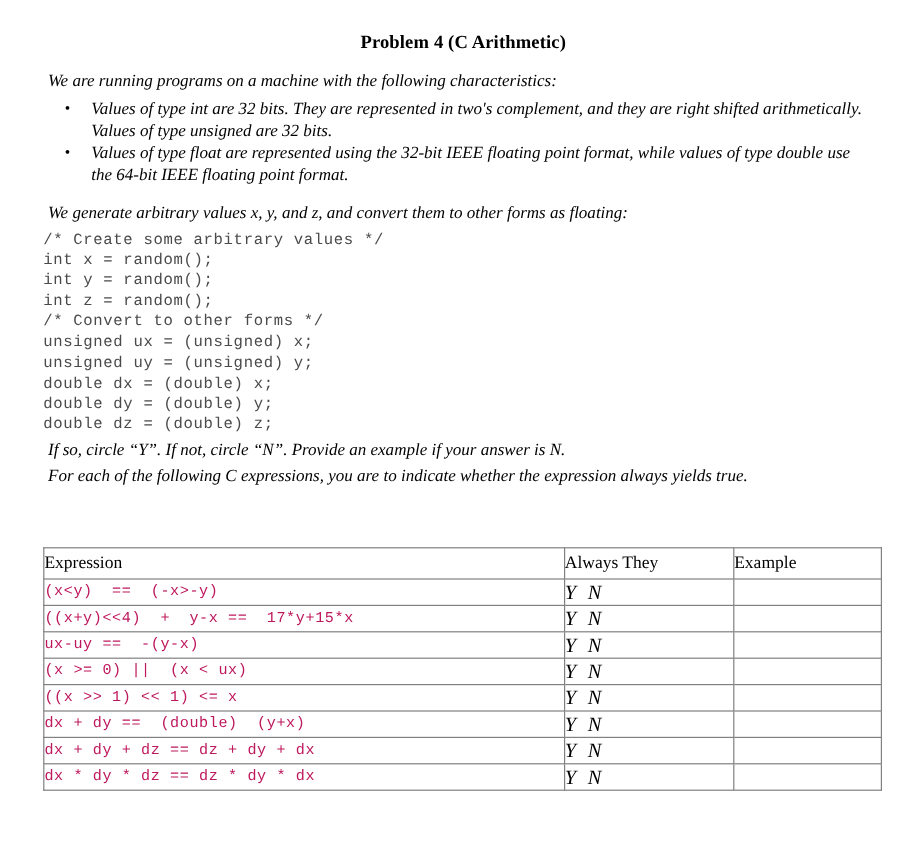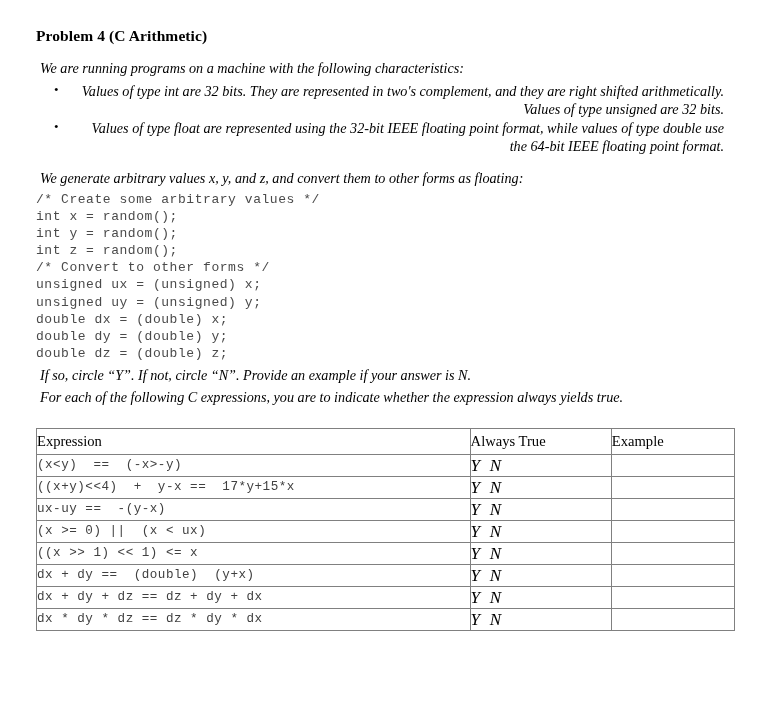--- a/index.html
+++ b/index.html
@@ -22,34 +22,34 @@
     top: 26px;
     width: 700px;
   }
   .doc-title {
     font-family: "Liberation Serif", "DejaVu Serif", serif;
     font-weight: bold;
     font-size: 15.5px;
     line-height: 19px;
     letter-spacing: 0.1px;
     margin: 0 0 14px 0;
+    text-align: center;
   }
   .para {
     font-family: "Liberation Serif", "DejaVu Serif", serif;
     font-style: italic;
     font-size: 14.2px;
     line-height: 18.5px;
     margin: 4px;
     width: 688px;
   }
   .bullets {
     margin: 0;
     padding: 0;
     list-style: none;
-    text-align: right;
   }
   .bullets li {
     position: relative;
     font-family: "Liberation Serif", "DejaVu Serif", serif;
     font-style: italic;
     font-size: 14.2px;
     line-height: 18.5px;
     padding-left: 40px;
     width: 648px;
   }
@@ -70,21 +70,21 @@
     letter-spacing: 0.55px;
     color: #4a4a4a;
     white-space: pre;
     margin: 0;
   }
   .code .line { display: block; }
 
   table.qtable {
     position: absolute;
     left: 36px;
-    top: 428px;
+    top: 456px;
     width: 699px;
     border-collapse: collapse;
     table-layout: fixed;
   }
   table.qtable td, table.qtable th {
     border: 1px solid #808080;
     padding: 0;
     vertical-align: middle;
     text-align: left;
   }
@@ -98,21 +98,21 @@
     font-weight: normal;
     font-size: 14.6px;
     padding-left: 6px;
     line-height: 25px;
   }
   td.expr-cell {
     height: 21px;
     font-family: "Liberation Mono", "DejaVu Sans Mono", monospace;
     font-size: 12.6px;
     letter-spacing: 0.5px;
-    color: #404040;
+    color: #be185d;
     padding-left: 6px;
     white-space: pre;
     line-height: 21px;
   }
   td.yn-cell {
     height: 21px;
     font-family: "Liberation Serif", "DejaVu Serif", serif;
     font-size: 17px;
     padding-left: 8px;
     letter-spacing: 0.4px;
@@ -151,21 +151,21 @@
 
 <table class="qtable">
   <colgroup>
     <col class="col-expr">
       <col class="col-true">
       <col class="col-ex">
   </colgroup>
   <thead>
     <tr>
       <th class="hcell">Expression</th>
-      <th class="hcell">Always True</th>
+      <th class="hcell">Always They</th>
       <th class="hcell">Example</th>
     </tr>
   </thead>
   <tbody>
     <tr>
       <td class="expr-cell">(x&lt;y)  ==  (-x&gt;-y)</td>
       <td class="yn-cell">Y  N</td>
       <td class="ex-cell"></td>
     </tr>
     <tr>

